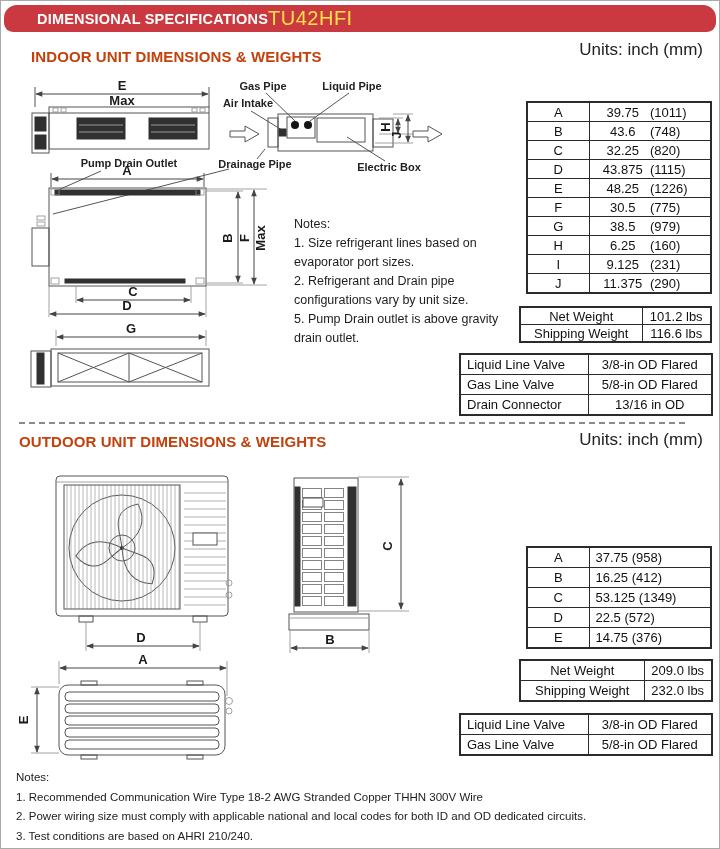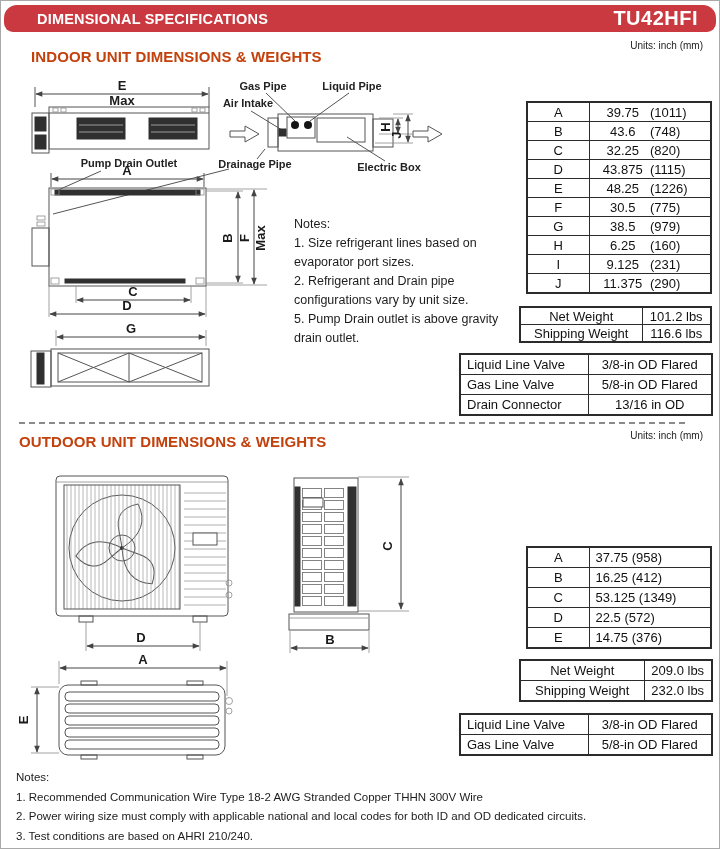--- a/index.html
+++ b/index.html
@@ -3,26 +3,26 @@
 <meta charset="utf-8">
 <style>
   html,body{margin:0;padding:0;background:#e8e8e8;}
   .page{position:relative;width:718px;height:847px;background:#ffffff;
         border:1px solid #a9a9a9;font-family:"Liberation Sans",sans-serif;
         color:#1c1c1c;overflow:hidden;}
   .abs{position:absolute;}
   
   .banner{left:3px;right:3px;top:4px;height:27px;background:#c9393f;
           border-radius:13px 13px 9px 9px;display:flex;align-items:center;
-          justify-content:space-between;padding:0 18px 0 33px;box-sizing:border-box;}
+          justify-content:flex-start;padding:0 18px 0 33px;box-sizing:border-box;}
   .banner .title{color:#fff;font-size:14.5px;font-weight:bold;letter-spacing:.2px;}
-  .banner .model{color:#ffffff;font-size:20px;font-weight:700;letter-spacing:.5px;}
+  .banner .model{color:#fde047;font-size:20px;font-weight:400;letter-spacing:.5px;}
   
   .h1{font-size:15px;font-weight:bold;color:#c2410c;letter-spacing:.1px;}
-  .units{font-size:10px;color:#222;white-space:nowrap;}
+  .units{font-size:17px;color:#222;white-space:nowrap;}
   .divider{left:18px;width:666px;top:421px;border-top:2px dashed #8a8a8a;height:0;}
   
   table.tbl{border-collapse:collapse;table-layout:fixed;
             font-family:"Liberation Sans",sans-serif;font-size:13px;color:#111;}
   table.tbl td{border:1px solid #2b2b2b;padding:0 6px;overflow:hidden;white-space:nowrap;}
   table.tbl{border:2px solid #2b2b2b;}
   .cKey{text-align:center;}
   .vc{display:flex;align-items:center;}
   .vc .in{flex:1;text-align:center;}
   .vc .mm{width:54px;}

